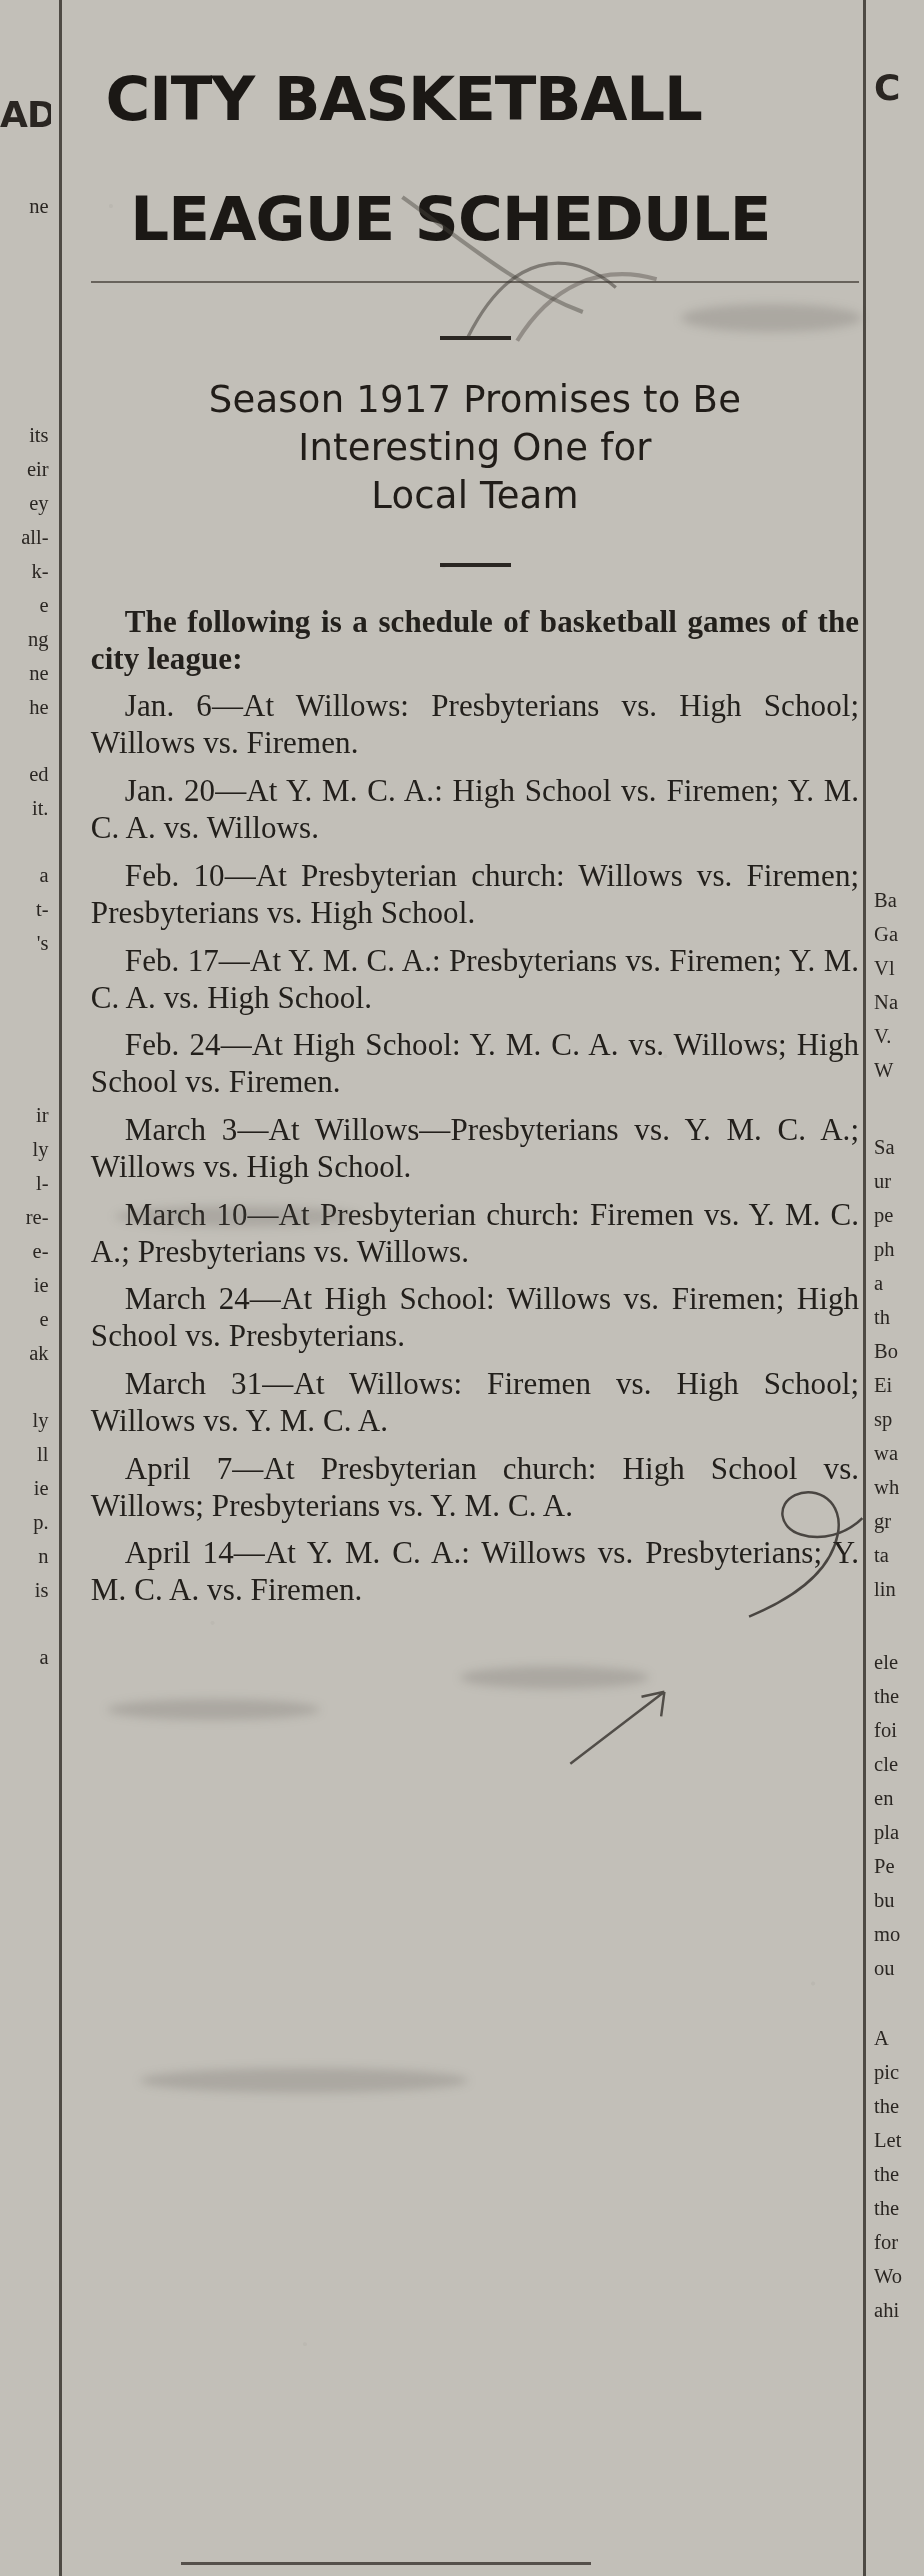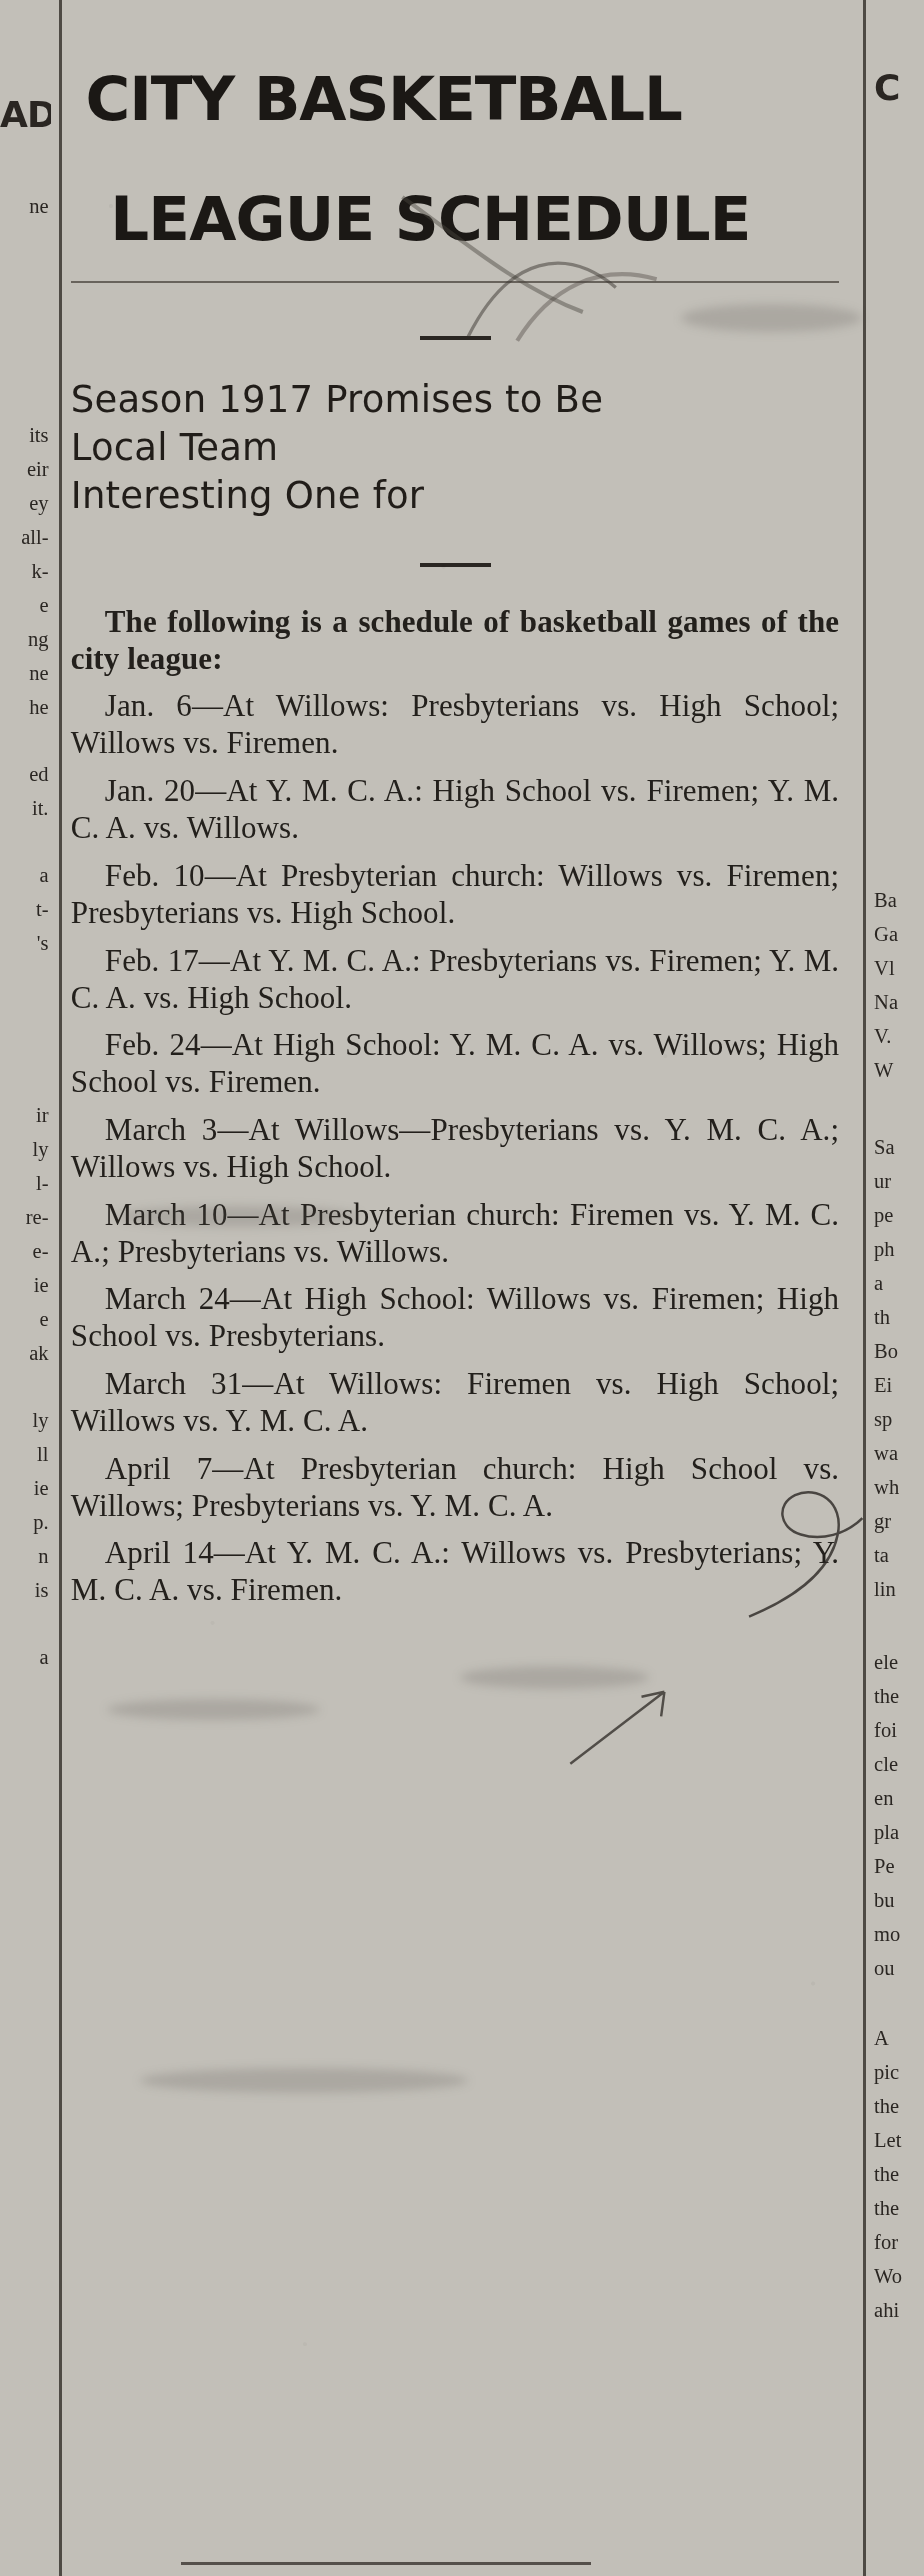--- a/index.html
+++ b/index.html
@@ -98,21 +98,21 @@
     height: 2576px;
     background: #39352f;
     opacity: .85;
   }
   .vrule.left  { left: 59px; }
   .vrule.right { left: 863px; }
 
   
   .col {
     position: absolute;
-    left: 56px;
+    left: 76px;
     top: 0;
     width: 798px;
     height: 2332px;
     padding: 0 14.8px;
     box-sizing: border-box;
     color: #231f1b;
   }
   .masthead {
     font-family: "DejaVu Sans", sans-serif;
     font-weight: 700;
@@ -142,21 +142,21 @@
     width: 71px;
     height: 4.1px;
     background: #2a2622;
     margin: 53px auto 0 auto;
   }
   .subhead {
     font-family: "DejaVu Sans", sans-serif;
     font-weight: 400;
     font-size: 37px;
     line-height: 48px;
-    text-align: left;
+    text-align: center;
     color: #211d19;
     margin-top: 36px;
     letter-spacing: 0.2px;
   }
   .subhead .s1 { display: block; }
   .dash2 {
     width: 71px;
     height: 4.1px;
     background: #2a2622;
     margin: 43px auto 0 auto;
@@ -294,22 +294,22 @@
       <span>CITY BASKETBALL</span>
       <span class="l2">LEAGUE SCHEDULE</span>
     </div>
 
     <div class="hr-rule" style="margin-top:28px;"></div>
 
     <div class="dash"></div>
 
     <div class="subhead">
       <span class="s1">Season 1917 Promises  to  Be</span>
+      <span class="s1">Interesting One for</span>
       <span class="s1">Local Team</span>
-      <span class="s1">Interesting One for</span>
     </div>
 
     <div class="dash2"></div>
 
     <div class="body-text">
       <p class="bold-lead">The following is a schedule of basketball games of the city league:</p>
       <p>Jan. 6—At Willows:  Presbyterians vs. High School; Willows vs. Firemen.</p>
       <p>Jan. 20—At Y. M. C. A.: High School vs. Firemen; Y. M. C. A. vs. Willows.</p>
       <p>Feb. 10—At  Presbyterian  church: Willows vs. Firemen;  Presbyterians vs. High School.</p>
       <p>Feb. 17—At Y. M. C. A.: Presbyterians vs. Firemen; Y. M. C. A. vs. High School.</p>

